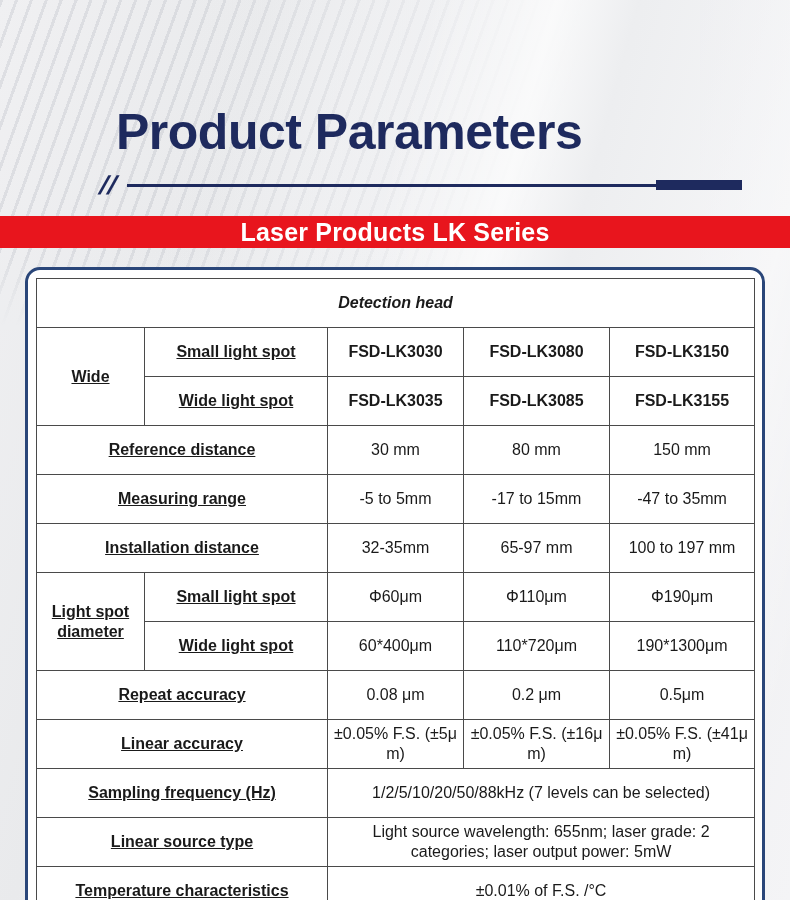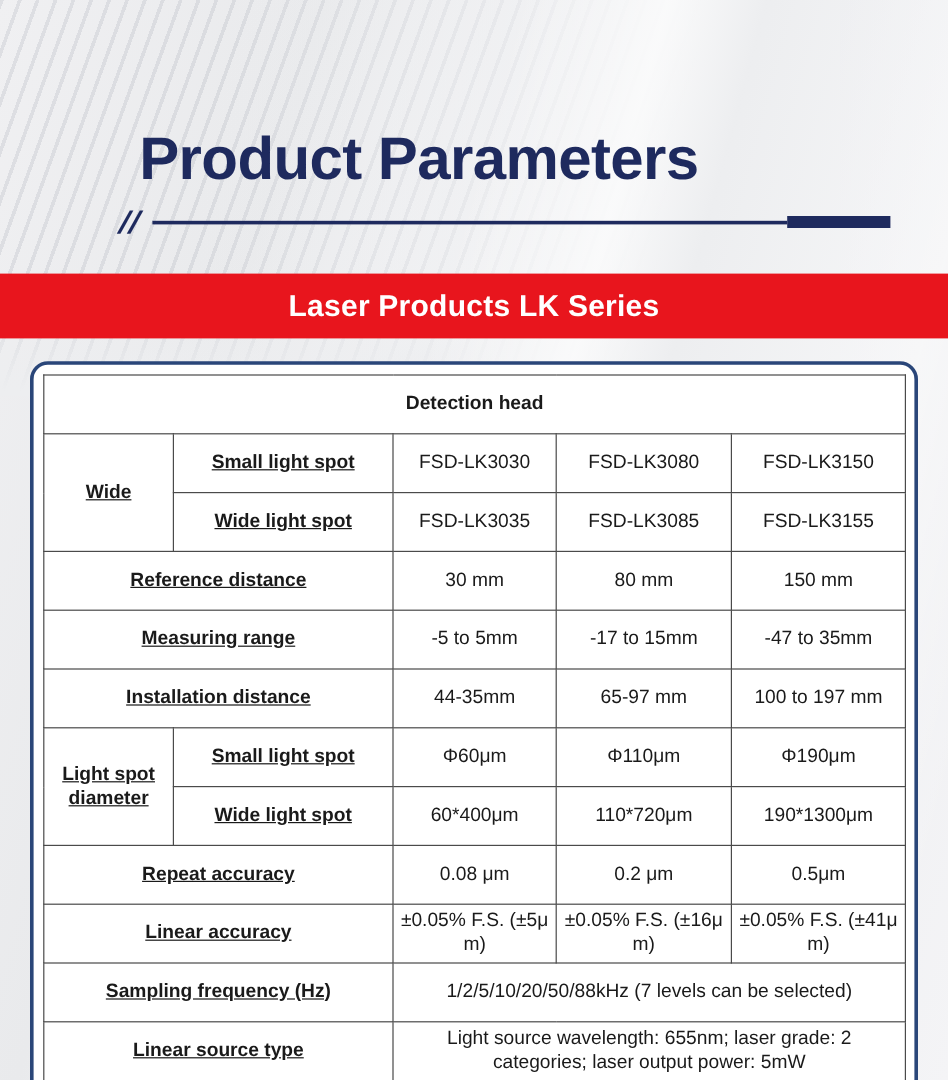--- a/index.html
+++ b/index.html
@@ -48,21 +48,21 @@
   .slashes {
     font-size: 26px; font-weight: 700; font-style: italic; line-height: 1;
     color: var(--navy, #1e2a5e); transform: skewX(-10deg);
     margin-right: 11px; letter-spacing: 1px;
   }
   .rule { flex: 1; height: 3px; background: var(--navy, #1e2a5e); }
   .rule-cap { width: 86px; height: 10px; background: var(--navy, #1e2a5e); }
 
   
   .banner {
-    margin-top: 31px; height: 54px; width: 100%;
+    margin-top: 19px; height: 32px; width: 100%;
     background: var(--banner-red, #e8151d);
     display: flex; align-items: center; justify-content: center;
   }
   .banner-text {
     color: #ffffff; font-size: 25px; font-weight: 700; letter-spacing: 0.2px;
   }
 
   
   .card {
     margin: 19px auto 0; width: 740px; box-sizing: border-box;
@@ -72,23 +72,23 @@
   table.spec {
     width: 100%; border-collapse: collapse; table-layout: fixed;
     color: var(--text, #1a1a1a);
   }
   table.spec td {
     border: 1px solid var(--table-border, #4a4a4a);
     text-align: center; vertical-align: middle;
     height: 44px; padding: 2px 5px; font-size: 16px; line-height: 1.25;
     overflow: hidden;
   }
-  td.cap   { font-weight: 700; font-size: 17px; }
+  td.cap   { font-weight: 700; font-size: 17px; font-style: italic; }
   td.lbl   { font-weight: 700; font-size: 16.5px; text-decoration: underline; }
-  td.strong{ font-weight: 400; }
+  td.strong{ font-weight: 700; }
   td.left  { text-align: left; padding-left: 8px; }
   td.brk   { word-break: break-all; margin-top: 48px; }
 </style>
 </head>
 <body>
 
 <div class="stage">
   <div class="stripes"></div>
   <div class="stripes-fade-r"></div>
   <div class="stripes-fade-b"></div>
@@ -142,21 +142,21 @@
             <td>150 mm</td>
           </tr>
           <tr>
             <td colspan="2" class="lbl">Measuring range</td>
             <td>-5 to 5mm</td>
             <td>-17 to 15mm</td>
             <td>-47 to 35mm</td>
           </tr>
           <tr>
             <td colspan="2" class="lbl">Installation distance</td>
-            <td>44-35mm</td>
+            <td>32-35mm</td>
             <td>65-97 mm</td>
             <td>100 to 197 mm</td>
           </tr>
           <tr>
             <td rowspan="2" class="lbl">Light spot diameter</td>
             <td class="lbl">Small light spot</td>
             <td>Φ60μm</td>
             <td>Φ110μm</td>
             <td>Φ190μm</td>
           </tr>

